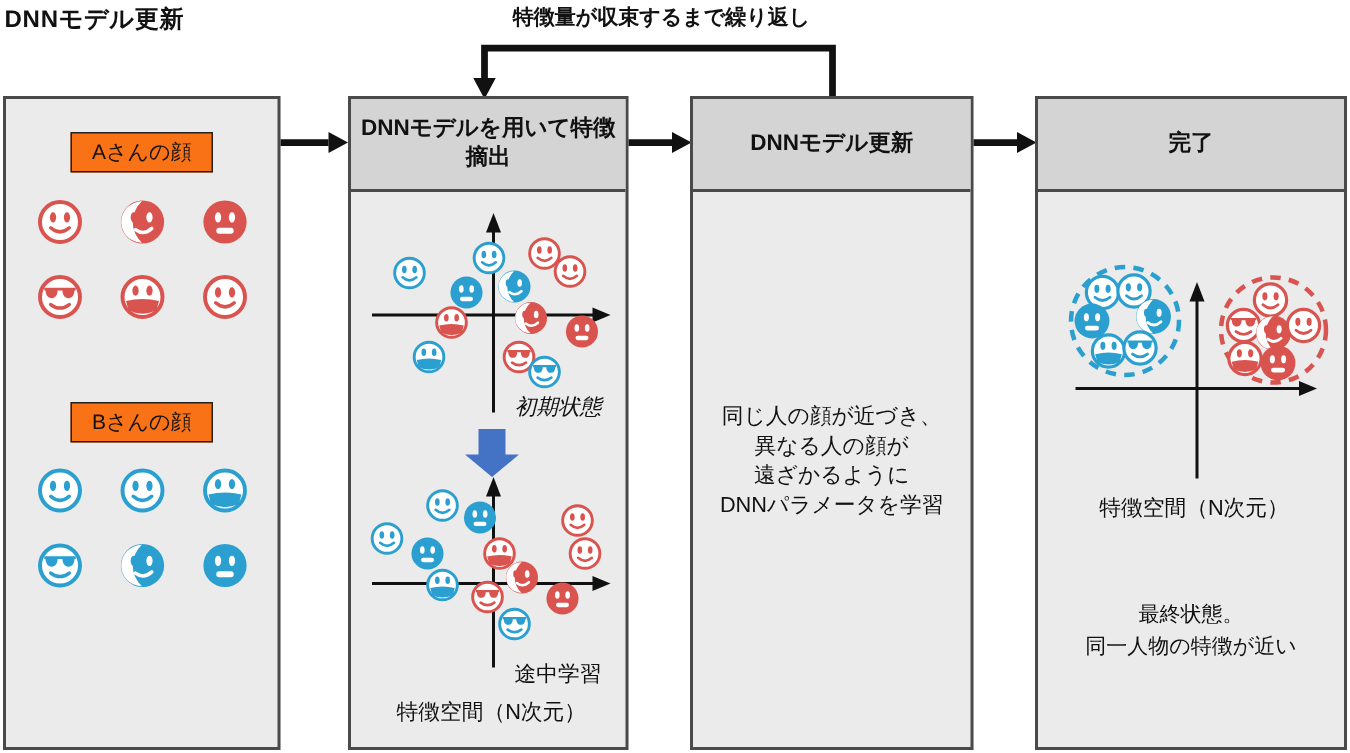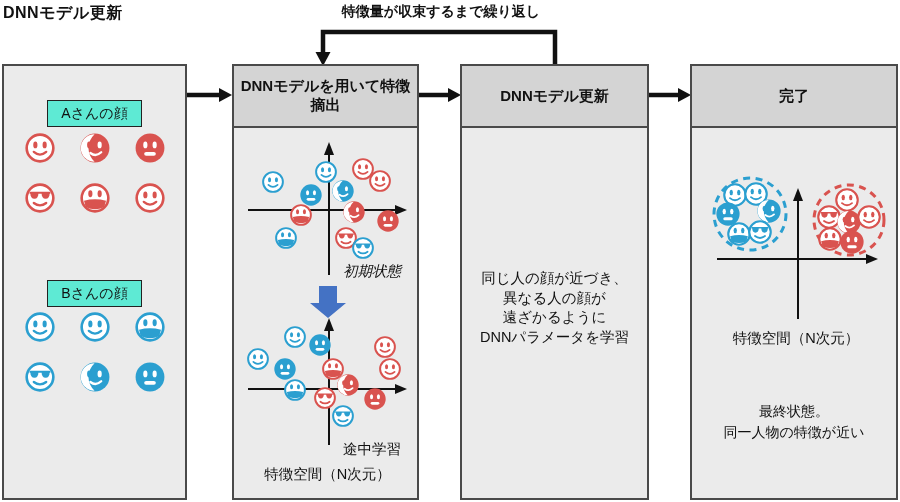--- a/index.html
+++ b/index.html
@@ -9,22 +9,22 @@
   .loop-label{position:absolute;left:310px;top:3px;width:262px;text-align:center;font-size:14px;font-weight:bold;}
   .connectors{position:absolute;left:0;top:0;pointer-events:none;}
   .panel{position:absolute;top:64px;height:436px;background:#ebebeb;border:2px solid #4a4a4a;box-sizing:border-box;}
   .panel-header{height:62px;background:#d4d4d4;border-bottom:2px solid #4a4a4a;box-sizing:border-box;
                 display:flex;align-items:center;justify-content:center;text-align:center;
                 font-size:15px;font-weight:bold;line-height:1.25;padding:0 6px;}
   .panel-body{position:relative;height:370px;}
   .plot-svg{position:absolute;left:0;top:0;}
   .face{position:absolute;transform:translate(-50%,-50%);line-height:0;}
   .face svg{display:block;}
-  .group-label{position:absolute;left:43px;width:95px;height:27px;background:#5eead4;border:1.5px solid #222;
-               box-sizing:border-box;display:flex;align-items:center;justify-content:center;font-size:14px;margin-top:12px;}
+  .group-label{position:absolute;left:43px;width:95px;height:27px;background:#f97316;border:1.5px solid #222;
+               box-sizing:border-box;display:flex;align-items:center;justify-content:center;font-size:14px;}
   .plot-caption{position:absolute;text-align:center;font-size:14.5px;}
   .note-block{position:absolute;left:0;width:100%;text-align:center;font-size:14.5px;white-space:pre-line;}
 </style>
 </head>
 <body>
 
 <div class="canvas">
 
   <div class="page-title">DNNモデル更新</div>
   <div class="loop-label">特徴量が収束するまで繰り返し</div>
@@ -384,21 +384,21 @@
     <div class="panel-body" id="p4body">
       <svg class="plot-svg" width="208" height="370" viewBox="0 0 208 370">
         <circle id="c4blue" cx="58" cy="86" r="36" fill="none" stroke="#2b9fd0" stroke-width="3" stroke-dasharray="7 5.5"></circle>
         <circle id="c4red" cx="157" cy="92" r="35" fill="none" stroke="#d9534f" stroke-width="3" stroke-dasharray="7 5.5"></circle>
         <line x1="106" y1="70" x2="106" y2="191" stroke="#111" stroke-width="2"></line>
         <polygon points="106,60 101,73 111,73" fill="#111"></polygon>
         <line x1="25" y1="131" x2="176" y2="131" stroke="#111" stroke-width="2"></line>
         <polygon points="186,131 174,126 174,136" fill="#111"></polygon>
       </svg>
       <div class="plot-caption" style="left:0;top:201px;width:208px;">特徴空間（N次元）</div>
-      <div class="note-block" id="p4note" style="top:273px;line-height:20.5px;font-size:14px;">最終状態。
+      <div class="note-block" id="p4note" style="top:273px;line-height:20.5px;font-size:14px;font-family:Liberation Mono, monospace;">最終状態。
 同一人物の特徴が近い</div>
     <div class="face" style="left: 43px; top: 67px; width: 25px; height: 25px;">
           <svg viewBox="0 0 40 40" width="25" height="25">
             <circle cx="20" cy="20" r="17.2" fill="#fff" stroke="#2b9fd0" stroke-width="3.4"></circle>
             <ellipse cx="14" cy="16" rx="2.7" ry="4.4" fill="#2b9fd0"></ellipse>
             <ellipse cx="26" cy="16" rx="2.7" ry="4.4" fill="#2b9fd0"></ellipse>
             <path d="M12 25 Q20 32 28 25" stroke="#2b9fd0" stroke-width="3" fill="none" stroke-linecap="round"></path>
           </svg>
         </div>
         <div class="face" style="left: 64px; top: 66px; width: 25px; height: 25px;">

